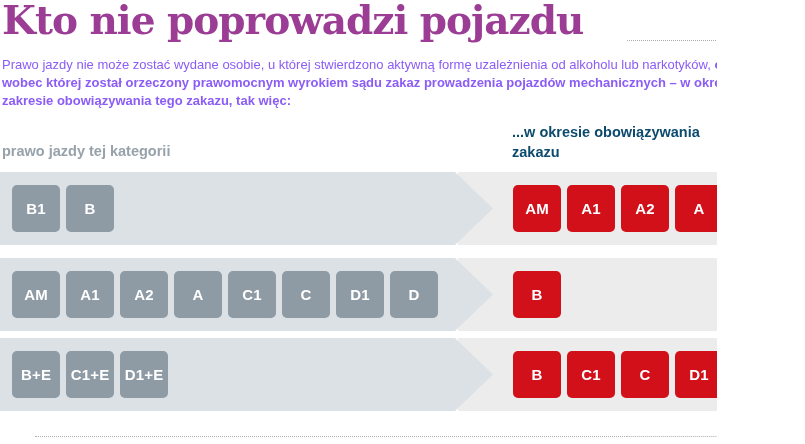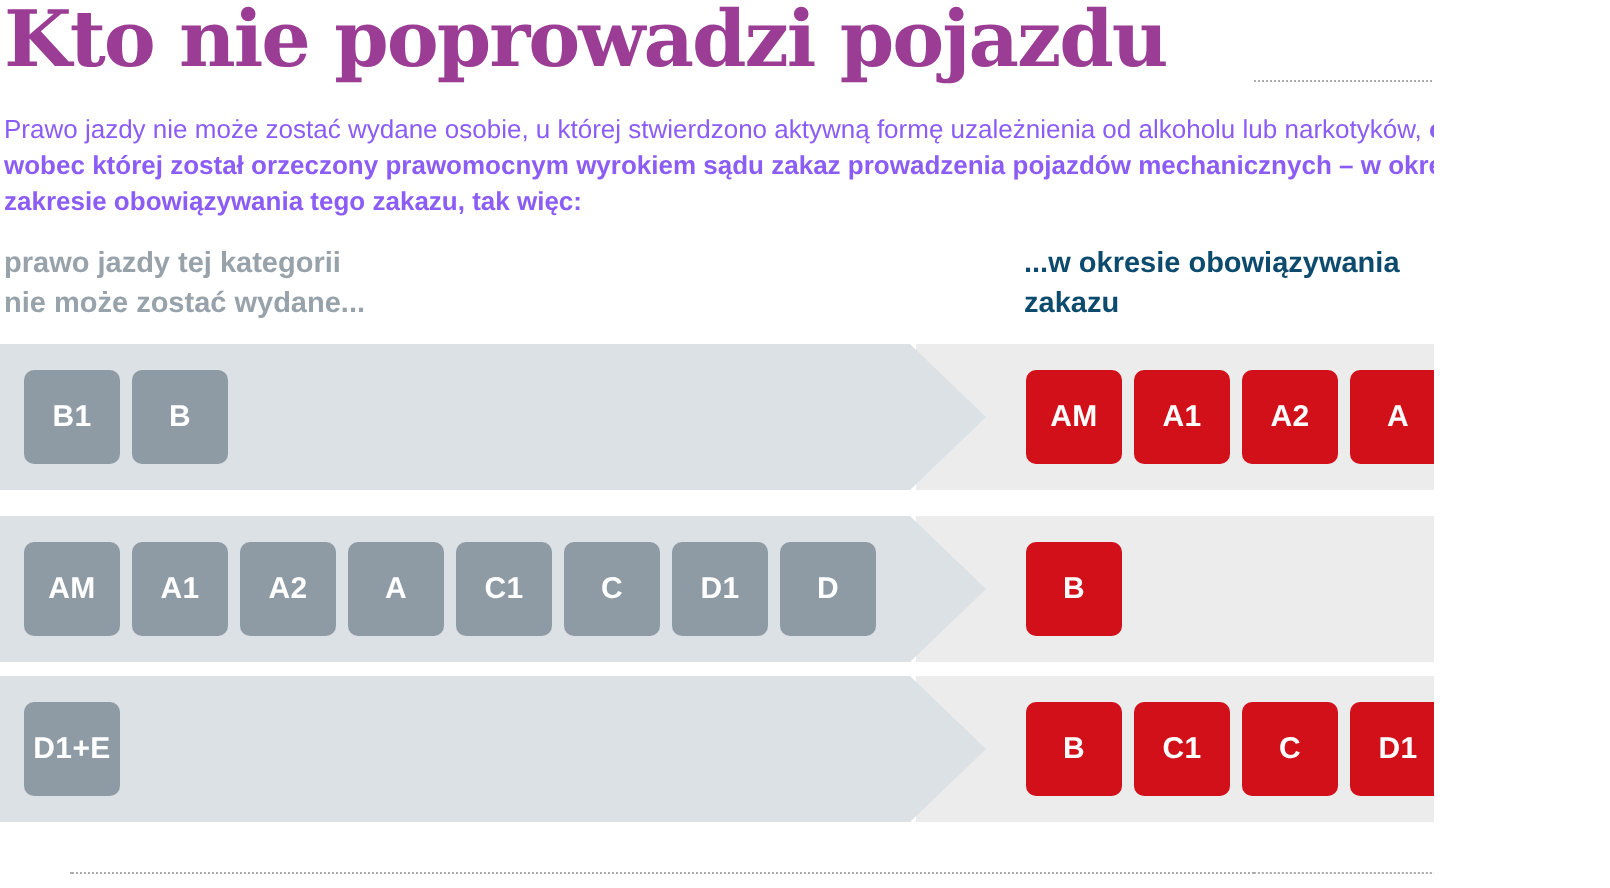--- a/index.html
+++ b/index.html
@@ -52,21 +52,21 @@
   }
   .intro .bold { font-weight: bold; }
   
   .col-header {
     position: absolute;
     top: 122px;
     font-size: 14.5px;
     font-weight: bold;
     line-height: 20px;
   }
-  .col-header.left  { left: 2px;  color: #97a2ab; }
+  .col-header.left  { left: 2px;  color: #97a2ab; margin-top: 19px; }
   .col-header.right { left: 512px; color: #0c4a6e; }
   
   .row { position: absolute; left: 0; width: 805px; height: 73px; }
   .row-1 { top: 172px; }
   .row-2 { top: 258px; }
   .row-3 { top: 338px; }
   .panel {
     position: absolute;
     left: 458px; top: 0;
     width: 330px; height: 73px;
@@ -139,21 +139,20 @@
 
   <div class="frame-right"></div>
   <div class="frame-bottom"></div>
 
   <h1 class="title">Kto nie poprowadzi pojazdu</h1>
 
   <p class="intro"><span>Prawo jazdy nie może zostać wydane osobie, u której stwierdzono aktywną formę uzależnienia od alkoholu lub narkotyków, </span><span class="bold">oraz osobie, wobec której został orzeczony prawomocnym wyrokiem sądu zakaz prowadzenia pojazdów mechanicznych – w okresie i zakresie obowiązywania tego zakazu, tak więc:</span></p>
 
   <div class="col-header left">
     <div>prawo jazdy tej kategorii</div>
-    <div>nie może zostać wydane...</div>
   </div>
 
   <div class="col-header right">
     <div>...w okresie obowiązywania zakazu</div>
   </div>
 
   <div class="row row-1">
     <div class="panel"></div>
     <div class="arrow"></div>
     <div class="chips banned">
@@ -183,20 +182,22 @@
       </div>
     <div class="chips during">
         <div class="chip chip-red">B</div>
       </div>
   </div>
 
   <div class="row row-3">
     <div class="panel"></div>
     <div class="arrow"></div>
     <div class="chips banned">
+        <div class="chip chip-gray">B+E</div>
+        <div class="chip chip-gray">C1+E</div>
         <div class="chip chip-gray">D1+E</div>
       </div>
     <div class="chips during">
         <div class="chip chip-red">B</div>
         <div class="chip chip-red">C1</div>
         <div class="chip chip-red">C</div>
         <div class="chip chip-red">D1</div>
         <div class="chip chip-red">D</div>
       </div>
   </div>

